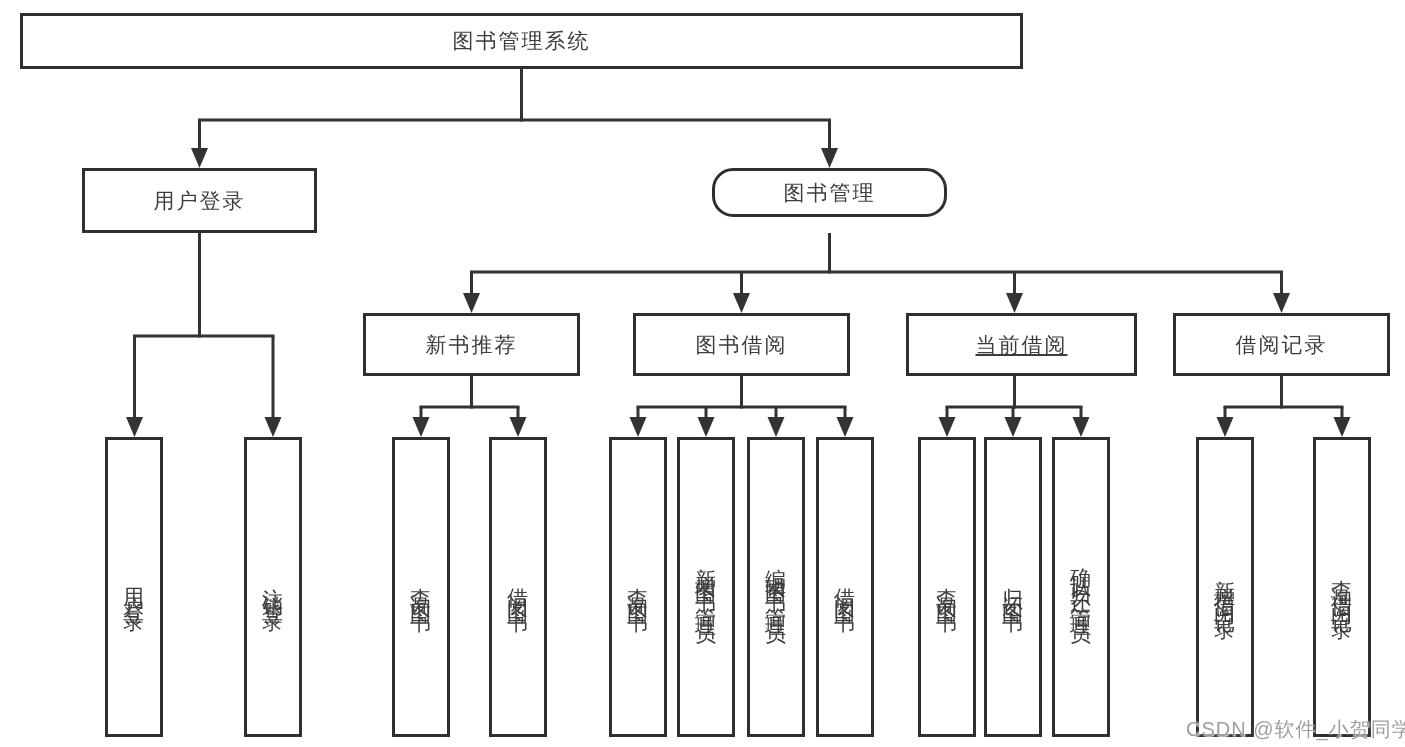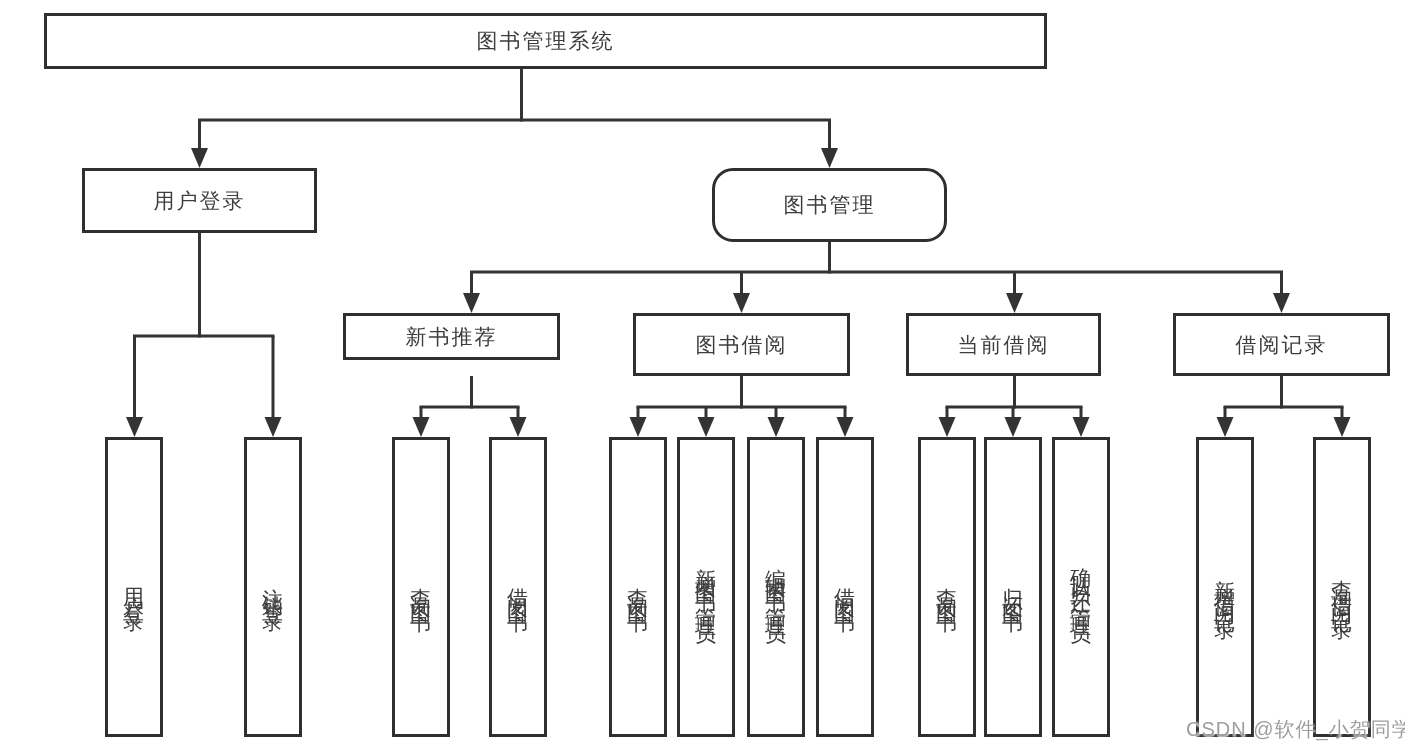--- a/index.html
+++ b/index.html
@@ -105,38 +105,38 @@
     <polygon class="a" points="1072.5,417 1089.5,417 1081,437"></polygon>
 
     <line class="c" x1="1281.5" y1="376" x2="1281.5" y2="408.5"></line>
     <line class="c" x1="1223.5" y1="407" x2="1343.5" y2="407"></line>
     <line class="c" x1="1225" y1="407" x2="1225" y2="419"></line>
     <polygon class="a" points="1216.5,417 1233.5,417 1225,437"></polygon>
     <line class="c" x1="1342" y1="407" x2="1342" y2="419"></line>
     <polygon class="a" points="1333.5,417 1350.5,417 1342,437"></polygon>
   </svg>
 
-  <div class="box" style="left:20px;top:13px;width:1003px;height:56px;margin-left:24px;">
+  <div class="box" style="left:20px;top:13px;width:1003px;height:56px;">
     <span>图书管理系统</span>
   </div>
 
   <div class="box" style="left:82px;top:168px;width:235px;height:65px;">
     <span>用户登录</span>
   </div>
-  <div class="box" style="left:712px;top:168px;width:235px;height:74px;border-radius:21px;">
+  <div class="box" style="left:712px;top:168px;width:235px;height:49px;border-radius:21px;">
     <span>图书管理</span>
   </div>
 
-  <div class="box" style="left:343px;top:313px;width:217px;height:47px;justify-content:center;">
+  <div class="box" style="left:363px;top:313px;width:217px;height:63px;justify-content:center;">
     <span>新书推荐</span>
   </div>
   <div class="box" style="left:633px;top:313px;width:217px;height:63px;justify-content:center;">
     <span>图书借阅</span>
   </div>
-  <div class="box" style="left:906px;top:313px;width:195px;height:63px;">
+  <div class="box" style="left:906px;top:313px;width:231px;height:63px;text-decoration:underline;">
     <span>当前借阅</span>
   </div>
   <div class="box" style="left:1173px;top:313px;width:217px;height:63px;">
     <span>借阅记录</span>
   </div>
 
   <div class="box leaf" style="left:105px;top:437px;width:58px;height:300px;">
     <span class="vtext">用户登录</span>
   </div>
   <div class="box leaf" style="left:244px;top:437px;width:58px;height:300px;">

